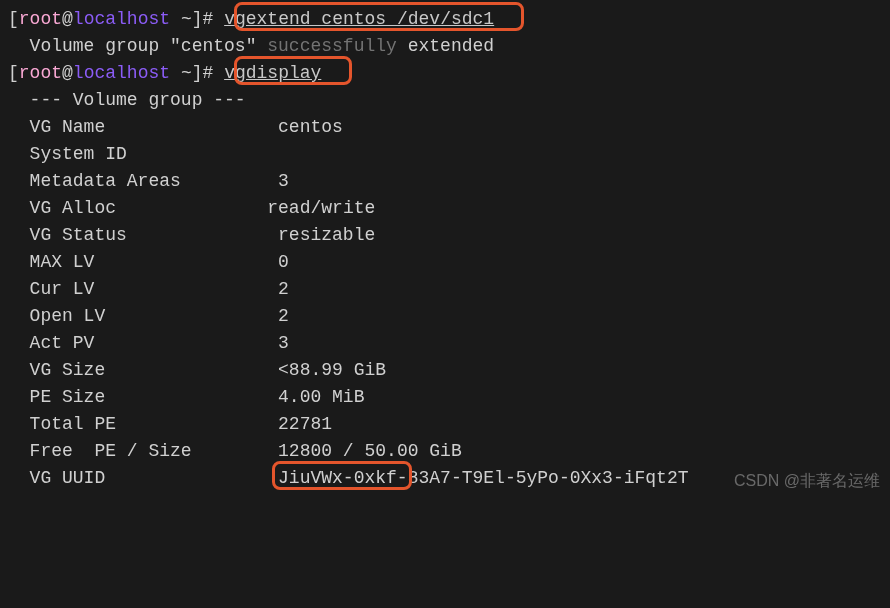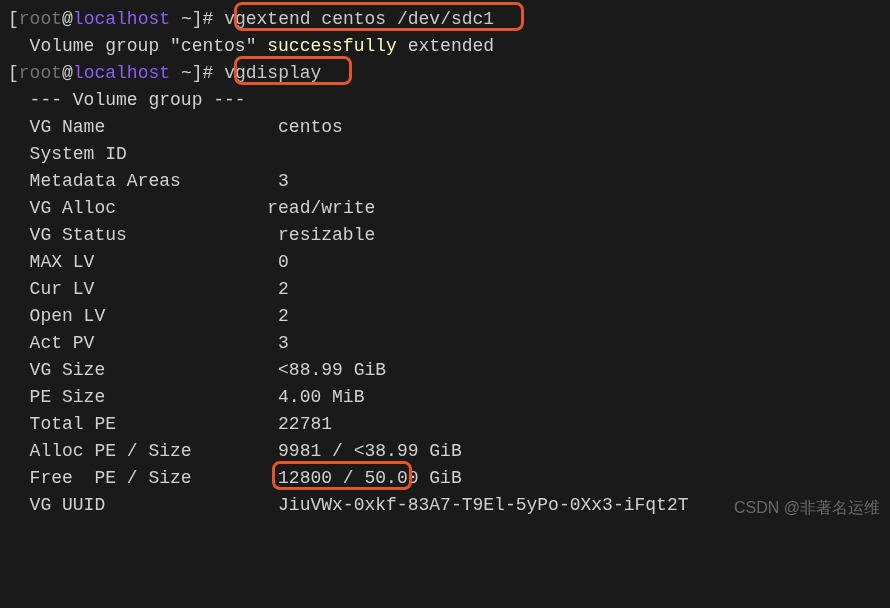--- a/index.html
+++ b/index.html
@@ -10,26 +10,26 @@
     font-size: 18px;
     line-height: 27px;
     color: #d0d0d0;
     width: 890px;
     box-sizing: border-box;
     overflow: hidden;
     position: relative;
   }
   .line { white-space: pre; }
   .bracket { color: #d0d0d0; }
-  .user-root { color: #737373; }
+  .user-root { color: #f9a8d4; }
   .host { color: #8b5cf6; } 
   .path { color: #d0d0d0; }
   .promptchar { color: #d0d0d0; }
-  .cmd { color: #c8c8c8; }
-  .success { color: #fef9c3; }
+  .cmd { color: #c8c8c8; text-decoration: underline; }
+  .success { color: #737373; }
   .highlight-box {
     position: absolute;
     border: 3px solid #e4552c;
     border-radius: 8px;
     pointer-events: none;
     box-sizing: border-box;
   }
   .watermark {
     position: absolute;
     right: 10px;
@@ -56,21 +56,20 @@
     <div class="line"><span>  Metadata Areas</span><span>         </span><span>3</span></div>
     <div class="line"><span>  VG Alloc</span><span>              </span><span>read/write</span></div>
     <div class="line"><span>  VG Status</span><span>              </span><span>resizable</span></div>
     <div class="line"><span>  MAX LV</span><span>                 </span><span>0</span></div>
     <div class="line"><span>  Cur LV</span><span>                 </span><span>2</span></div>
     <div class="line"><span>  Open LV</span><span>                </span><span>2</span></div>
     <div class="line"><span>  Act PV</span><span>                 </span><span>3</span></div>
     <div class="line"><span>  VG Size</span><span>                </span><span>&lt;88.99 GiB</span></div>
     <div class="line"><span>  PE Size</span><span>                </span><span>4.00 MiB</span></div>
     <div class="line"><span>  Total PE</span><span>               </span><span>22781</span></div>
-    <div class="line"><span>  Alloc PE / Size</span><span>        </span><span>9981 / &lt;38.99 GiB</span></div>
     <div class="line"><span>  Free  PE / Size</span><span>        </span><span>12800 / 50.00 GiB</span></div>
     <div class="line"><span>  VG UUID</span><span>                </span><span>JiuVWx-0xkf-83A7-T9El-5yPo-0Xx3-iFqt2T</span></div>
   </div>
 
 <div class="highlight-box" style="left:234px; top:2px; width:290px; height:29px;"></div>
 <div class="highlight-box" style="left:234px; top:56px; width:118px; height:29px;"></div>
 <div class="highlight-box" style="left:272px; top:461px; width:140px; height:29px;"></div>
 <div class="highlight-box" style="left:6px;   top:569px; width:512px; height:29px;"></div>
 
 <div class="watermark">CSDN @非著名运维</div>

